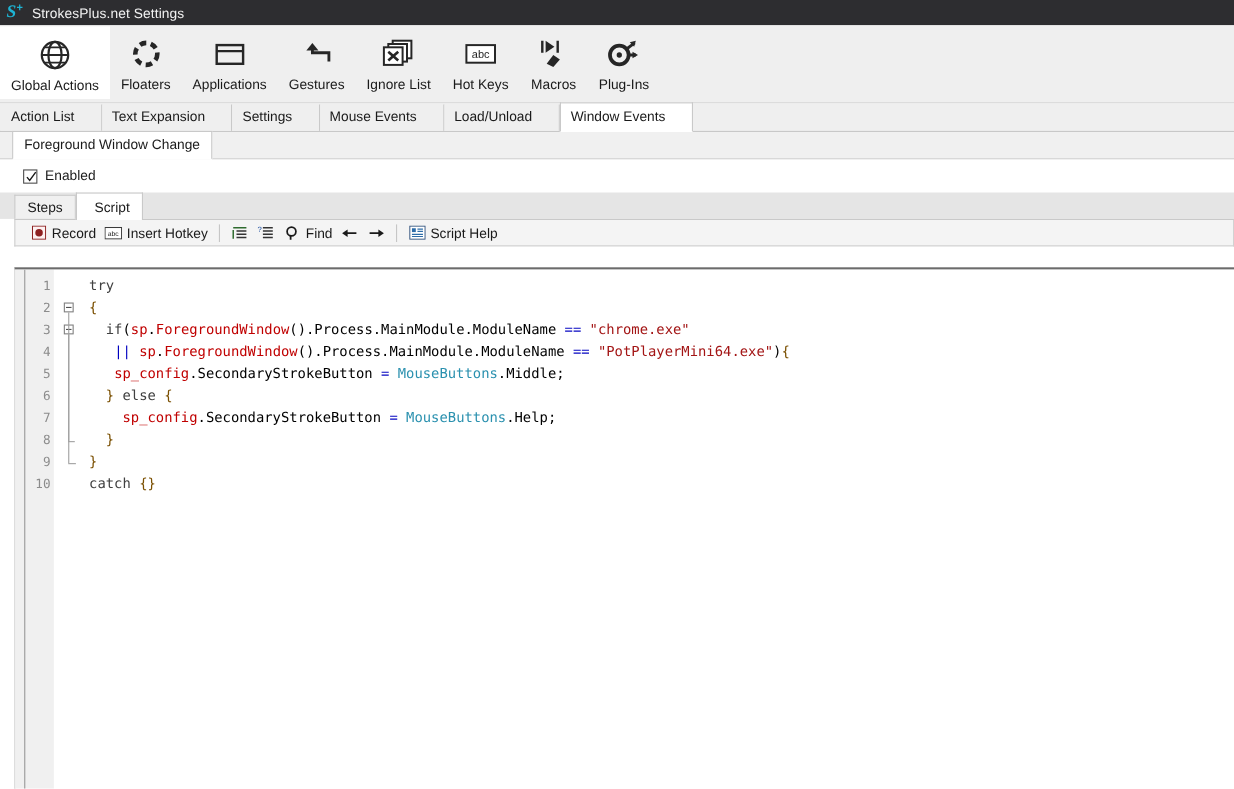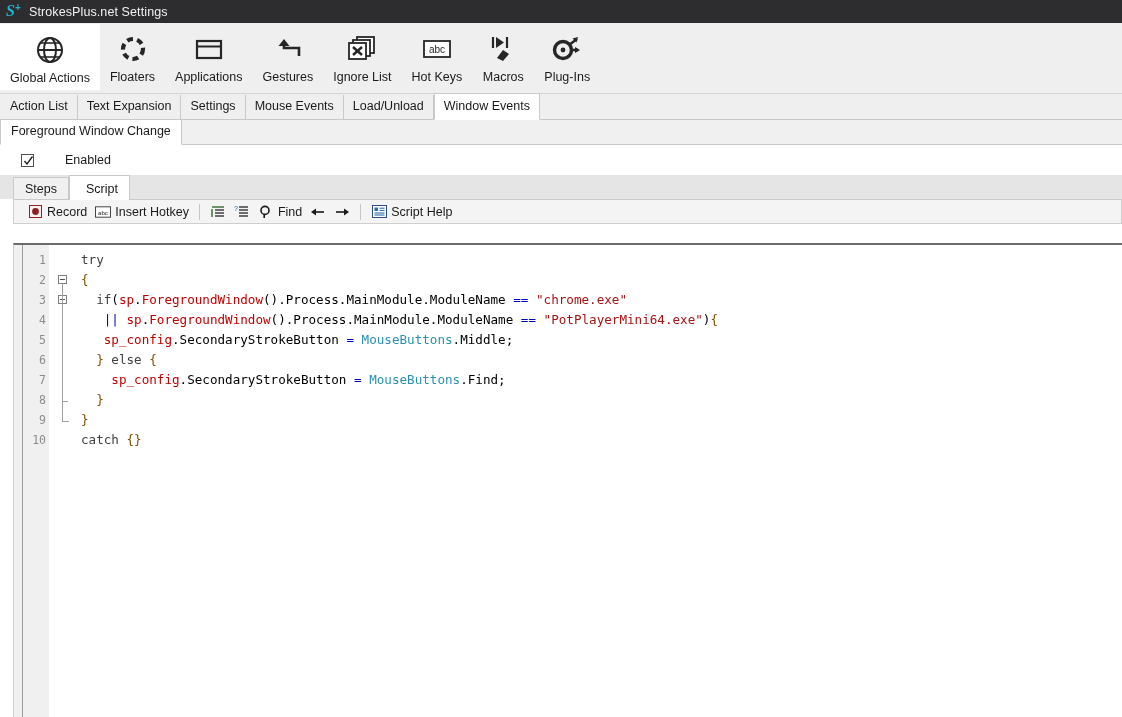--- a/index.html
+++ b/index.html
@@ -96,21 +96,21 @@
     background: #efefef;
     display: flex;
     align-items: flex-end;
     border-bottom: 1px solid #c8c8c8;
     box-sizing: border-box;
     padding-left: 1px;
   }
   .tab {
     font-size: 12.5px;
     color: #1a1a1a;
-    padding: 3px 9px 5px 9px;
+    padding: 3px 24px 5px 9px;
     background: #efefef;
     border-right: 1px solid #c9c9c9;
     box-sizing: border-box;
     line-height: 17px;
     white-space: nowrap;
     cursor: default;
     height: 24px;
   }
   .tab.active {
     background: #ffffff;
@@ -123,20 +123,21 @@
     z-index: 3;
   }
 
   
   #subtabstrip {
     height: 25px;
     background: #f0f0f0;
     display: flex;
     align-items: flex-end;
     box-sizing: border-box;
+    padding-left: 11px;
     border-bottom: 1px solid #c9c9c9;
   }
   .subtab {
     font-size: 12.5px;
     color: #1a1a1a;
     padding: 3px 10px 4px 10px;
     background: #ffffff;
     border: 1px solid #c9c9c9;
     border-bottom: 1px solid #ffffff;
     box-sizing: border-box;
@@ -149,21 +150,20 @@
   }
 
   
   #enabled-row {
     height: 30px;
     display: flex;
     align-items: center;
     padding-left: 21px;
     background: #ffffff;
     box-sizing: border-box;
-    gap: 24px;
   }
   .chk-box {
     width: 13px;
     height: 13px;
     border: 1px solid #4e4e4e;
     background: #ffffff;
     box-sizing: border-box;
     position: relative;
     margin-right: 7px;
     flex: 0 0 auto;
@@ -592,19 +592,19 @@
     <div class="fold-tick" style="left:13px; top:176px; width:7px;"></div>
   </div>
 
   <div id="codearea">
     <div class="cline"><span class="k">try</span></div>
     <div class="cline"><span class="br">{</span></div>
     <div class="cline"><span class="k">  if</span><span class="op">(</span><span class="id">sp</span><span class="op">.</span><span class="id">ForegroundWindow</span><span class="op">().Process.MainModule.ModuleName </span><span class="eq">==</span><span class="st"> "chrome.exe"</span></div>
     <div class="cline"><span class="op">   </span><span class="eq">||</span><span class="op"> </span><span class="id">sp</span><span class="op">.</span><span class="id">ForegroundWindow</span><span class="op">().Process.MainModule.ModuleName </span><span class="eq">==</span><span class="st"> "PotPlayerMini64.exe"</span><span class="op">)</span><span class="br">{</span></div>
     <div class="cline"><span class="op">   </span><span class="id">sp_config</span><span class="op">.SecondaryStrokeButton </span><span class="eq">=</span><span class="op"> </span><span class="ty">MouseButtons</span><span class="op">.Middle;</span></div>
     <div class="cline"><span class="br">  }</span><span class="k"> else</span><span class="br"> {</span></div>
-    <div class="cline"><span class="op">    </span><span class="id">sp_config</span><span class="op">.SecondaryStrokeButton </span><span class="eq">=</span><span class="op"> </span><span class="ty">MouseButtons</span><span class="op">.Find;</span></div>
+    <div class="cline"><span class="op">    </span><span class="id">sp_config</span><span class="op">.SecondaryStrokeButton </span><span class="eq">=</span><span class="op"> </span><span class="ty">MouseButtons</span><span class="op">.Help;</span></div>
     <div class="cline"><span class="br">  }</span></div>
     <div class="cline"><span class="br">}</span></div>
     <div class="cline"><span class="k">catch</span><span class="br"> {}</span></div>
   </div>
 
 </div>
 
 </body></html>

